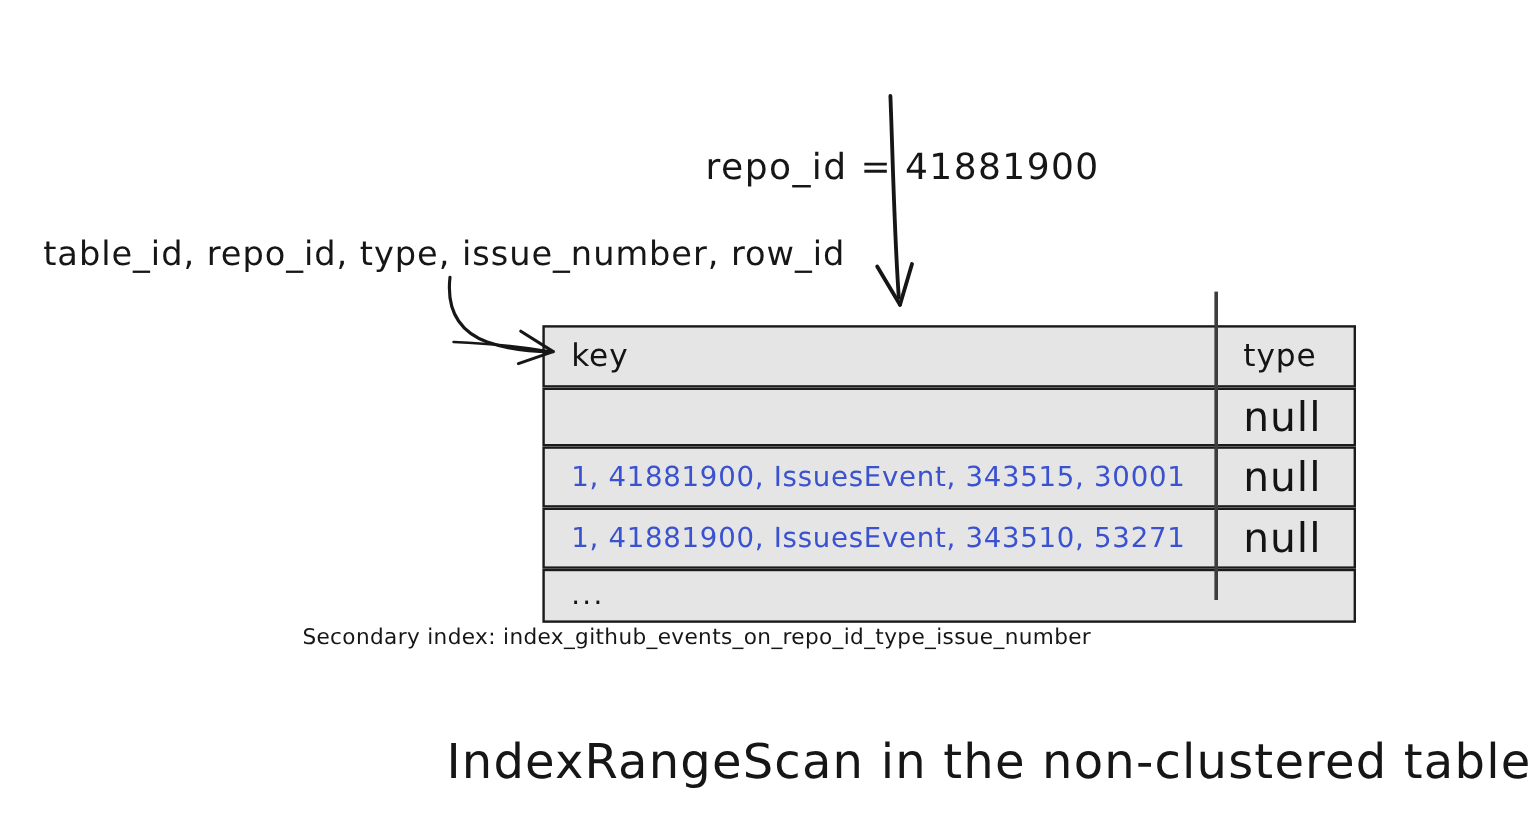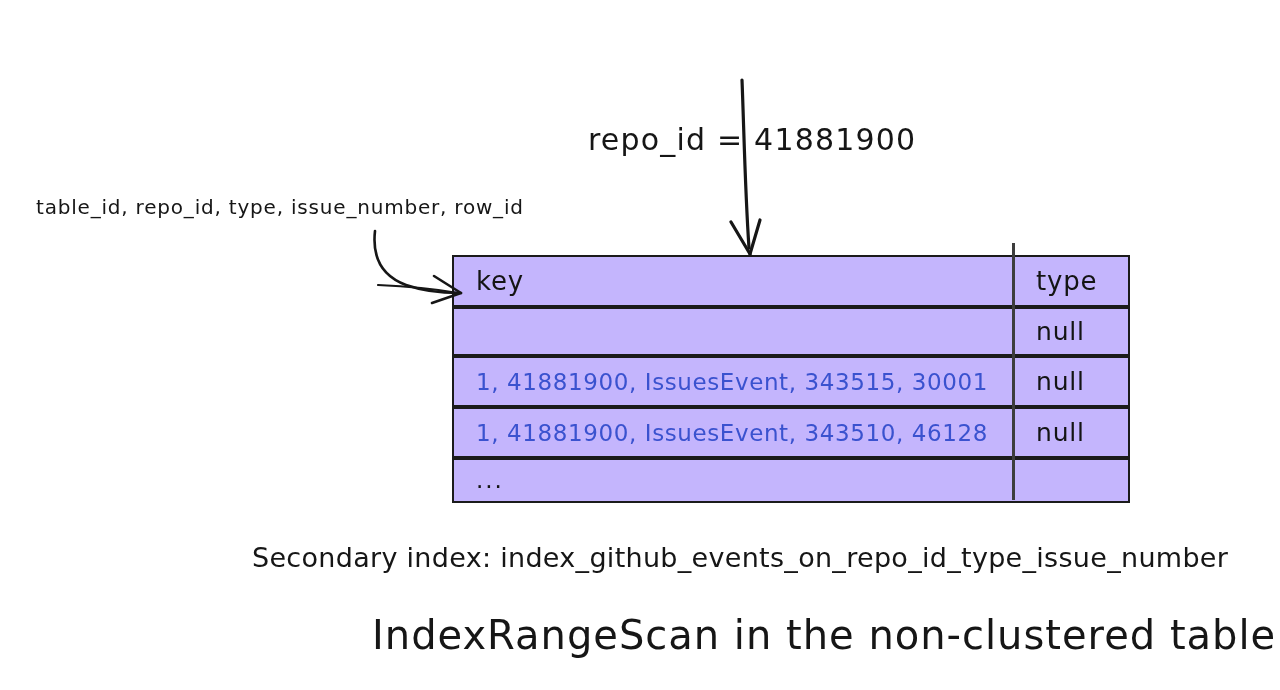--- a/index.html
+++ b/index.html
@@ -38,28 +38,28 @@
   #predicate-text {
     left: 588px;
     top: 122px;
     font-size: 30px;
     letter-spacing: 1.2px;
   }
 
   #index-columns-label {
     left: 36px;
     top: 195px;
-    font-size: 20px;
+    font-size: 28px;
     letter-spacing: 0.8px;
   }
 
   #secondary-index-caption {
     left: 252px;
-    top: 542px;
-    font-size: 27px;
+    top: 521px;
+    font-size: 18px;
     letter-spacing: 0.3px;
   }
 
   #diagram-title {
     left: 372px;
     top: 612px;
     font-size: 40px;
     letter-spacing: 1px;
   }
 
@@ -71,21 +71,22 @@
     width: 678px;
     height: 248px;
   }
 
   .row {
     position: absolute;
     left: 0;
     width: 678px;
     box-sizing: border-box;
     border: 2.5px solid #1b1b1b;
-    background: #c4b5fd;
+    background: #e5e5e5;
+    margin-top: 16px;
   }
 
   .row-header { top: 0px;   height: 52px; }
   .row-1      { top: 52px;  height: 49px; }
   .row-2      { top: 101px; height: 51px; padding-left: 19px; }
   .row-3      { top: 152px; height: 51px; }
   .row-4      { top: 203px; height: 45px; }
 
   .cell {
     position: absolute;
@@ -117,21 +118,21 @@
     letter-spacing: 0.8px;
   }
 
   .key-text {
     font-size: 23px;
     color: #3a52cf;
     letter-spacing: 0.6px;
   }
 
   .value-text {
-    font-size: 25px;
+    font-size: 34px;
     color: #141414;
     letter-spacing: 0.8px;
   }
 
   .ellipsis-text {
     font-size: 23px;
     color: #141414;
     letter-spacing: 2px;
     line-height: 0.4;
   }
@@ -183,21 +184,21 @@
       <div class="cell cell-key">
         <span class="key-text">1, 41881900, IssuesEvent, 343515, 30001</span>
       </div>
       <div class="cell cell-value">
         <span class="value-text">null</span>
       </div>
     </div>
 
     <div class="row row-3">
       <div class="cell cell-key">
-        <span class="key-text">1, 41881900, IssuesEvent, 343510, 46128</span>
+        <span class="key-text">1, 41881900, IssuesEvent, 343510, 53271</span>
       </div>
       <div class="cell cell-value">
         <span class="value-text">null</span>
       </div>
     </div>
 
     <div class="row row-4">
       <div class="cell cell-key">
         <span class="ellipsis-text">...</span>
       </div>

